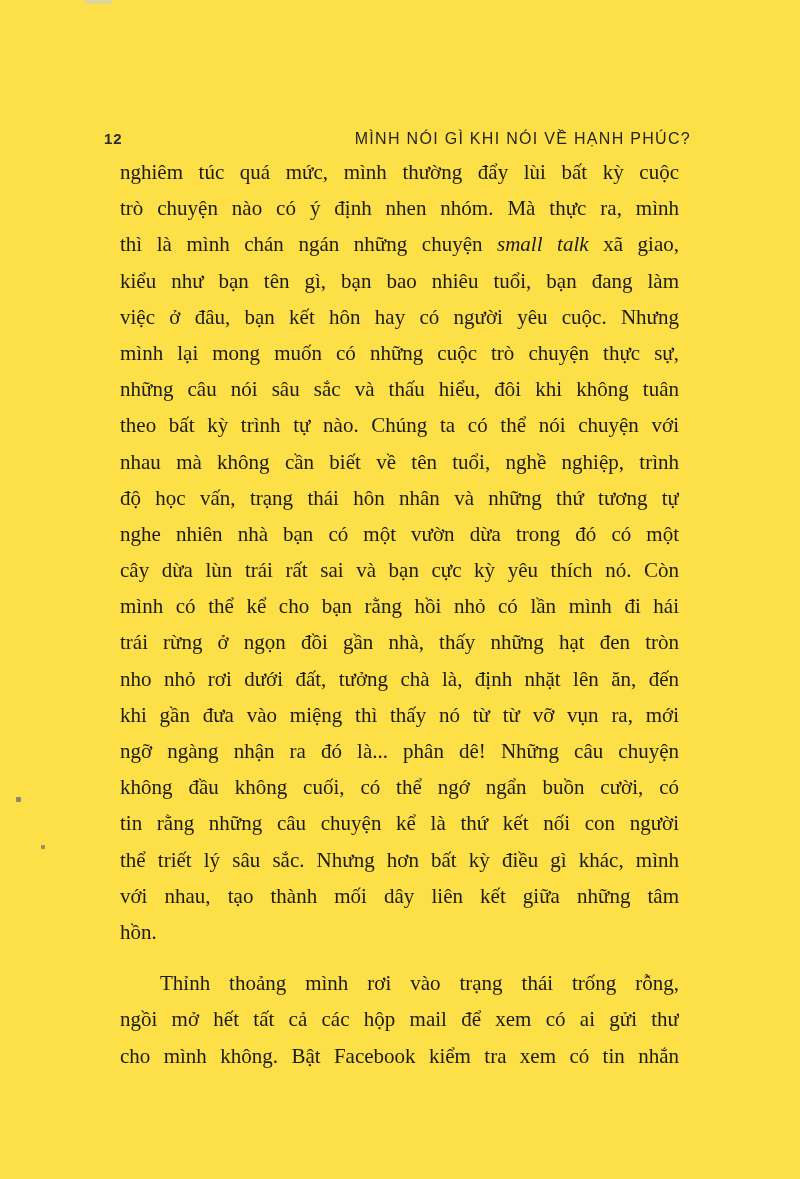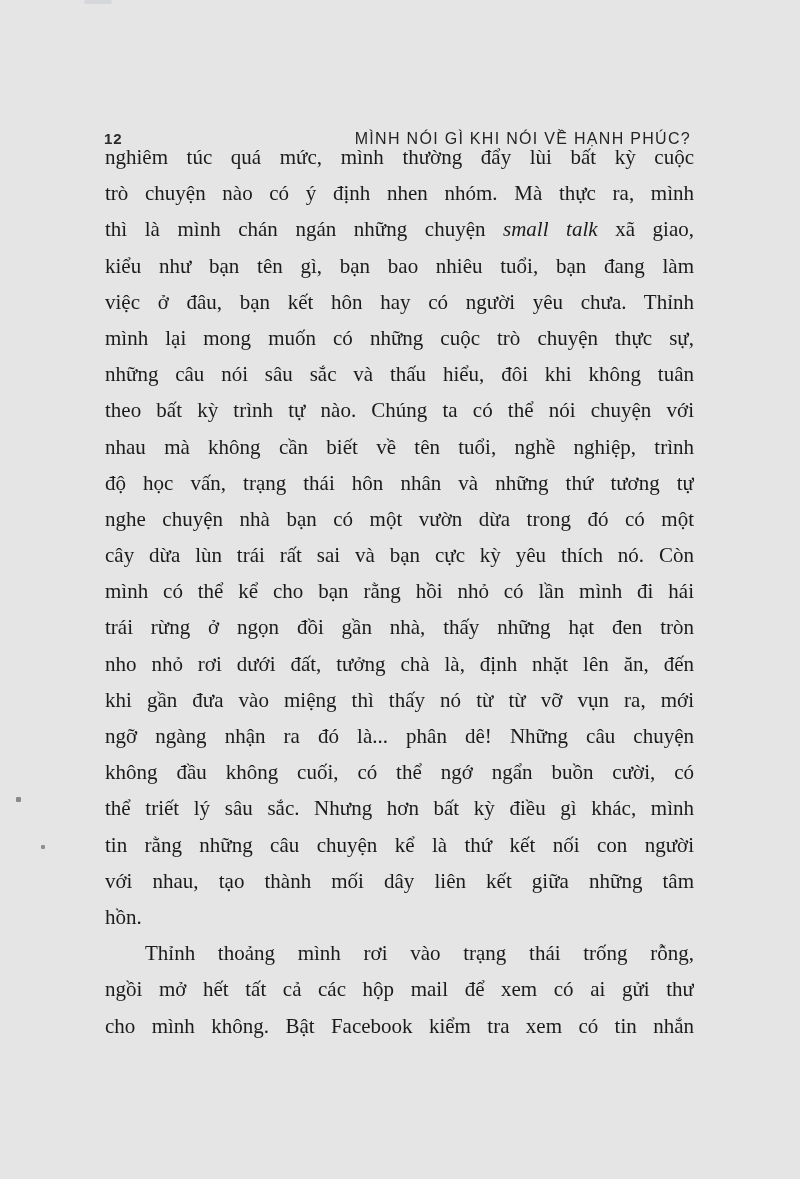--- a/index.html
+++ b/index.html
@@ -9,21 +9,21 @@
   body {
     width: 800px;
     height: 1179px;
     background: #ffffff;
     position: relative;
     overflow: hidden;
   }
   .page {
     position: absolute;
     inset: 0;
-    background: #e5e5e5;
+    background: #fde047;
   }
   
   .header {
     position: absolute;
     left: 104px;
     right: 109px;
     top: 86px;
     display: flex;
     justify-content: space-between;
     align-items: baseline;
@@ -46,21 +46,21 @@
   
   .body-text {
     position: absolute;
     left: 105px;
     width: 589px;
     top: 139px;
     font-family: "Liberation Serif", serif;
     font-size: 21px;
     color: #1b1b1b;
   }
-  .para { margin: 0; padding: 0; }
+  .para { margin: 15px; padding: 0; }
   .line {
     height: 36.2px;
     line-height: 36.2px;
     overflow: hidden;
     text-align: justify;
     text-align-last: justify;
     white-space: normal;
   }
   .line.last-left { text-align-last: left; }
   .line.indent { text-indent: 40px; font-family: Liberation Serif, serif; }
@@ -89,36 +89,36 @@
     <span class="pagenum">12</span>
     <span class="runtitle">MÌNH NÓI GÌ KHI NÓI VỀ HẠNH PHÚC?</span>
   </div>
 
   <div class="body-text" id="body-text">
       <div class="para">
         <div class="line"><span>nghiêm túc quá mức, mình thường đẩy lùi bất kỳ cuộc</span></div>
         <div class="line"><span>trò chuyện nào có ý định nhen nhóm. Mà thực ra, mình</span></div>
         <div class="line"><span>thì là mình chán ngán những chuyện </span><span class="it">small talk</span><span> xã giao,</span></div>
         <div class="line"><span>kiểu như bạn tên gì, bạn bao nhiêu tuổi, bạn đang làm</span></div>
-        <div class="line"><span>việc ở đâu, bạn kết hôn hay có người yêu chưa. Thỉnh</span></div>
+        <div class="line"><span>việc ở đâu, bạn kết hôn hay có người yêu cuộc. Nhưng</span></div>
         <div class="line"><span>mình lại mong muốn có những cuộc trò chuyện thực sự,</span></div>
         <div class="line"><span>những câu nói sâu sắc và thấu hiểu, đôi khi không tuân</span></div>
         <div class="line"><span>theo bất kỳ trình tự nào. Chúng ta có thể nói chuyện với</span></div>
         <div class="line"><span>nhau mà không cần biết về tên tuổi, nghề nghiệp, trình</span></div>
         <div class="line"><span>độ học vấn, trạng thái hôn nhân và những thứ tương tự</span></div>
-        <div class="line"><span>nghe chuyện nhà bạn có một vườn dừa trong đó có một</span></div>
+        <div class="line"><span>nghe nhiên nhà bạn có một vườn dừa trong đó có một</span></div>
         <div class="line"><span>cây dừa lùn trái rất sai và bạn cực kỳ yêu thích nó. Còn</span></div>
         <div class="line"><span>mình có thể kể cho bạn rằng hồi nhỏ có lần mình đi hái</span></div>
         <div class="line"><span>trái rừng ở ngọn đồi gần nhà, thấy những hạt đen tròn</span></div>
         <div class="line"><span>nho nhỏ rơi dưới đất, tưởng chà là, định nhặt lên ăn, đến</span></div>
         <div class="line"><span>khi gần đưa vào miệng thì thấy nó từ từ vỡ vụn ra, mới</span></div>
         <div class="line"><span>ngỡ ngàng nhận ra đó là... phân dê! Những câu chuyện</span></div>
         <div class="line"><span>không đầu không cuối, có thể ngớ ngẩn buồn cười, có</span></div>
+        <div class="line"><span>tin rằng những câu chuyện kể là thứ kết nối con người</span></div>
         <div class="line"><span>thể triết lý sâu sắc. Nhưng hơn bất kỳ điều gì khác, mình</span></div>
-        <div class="line"><span>tin rằng những câu chuyện kể là thứ kết nối con người</span></div>
         <div class="line"><span>với nhau, tạo thành mối dây liên kết giữa những tâm</span></div>
         <div class="line last-left"><span>hồn.</span></div>
       </div>
       <div class="para">
         <div class="line indent"><span>Thỉnh thoảng mình rơi vào trạng thái trống rỗng,</span></div>
         <div class="line"><span>ngồi mở hết tất cả các hộp mail để xem có ai gửi thư</span></div>
         <div class="line"><span>cho mình không. Bật Facebook kiểm tra xem có tin nhắn</span></div>
       </div>
     </div>
 

